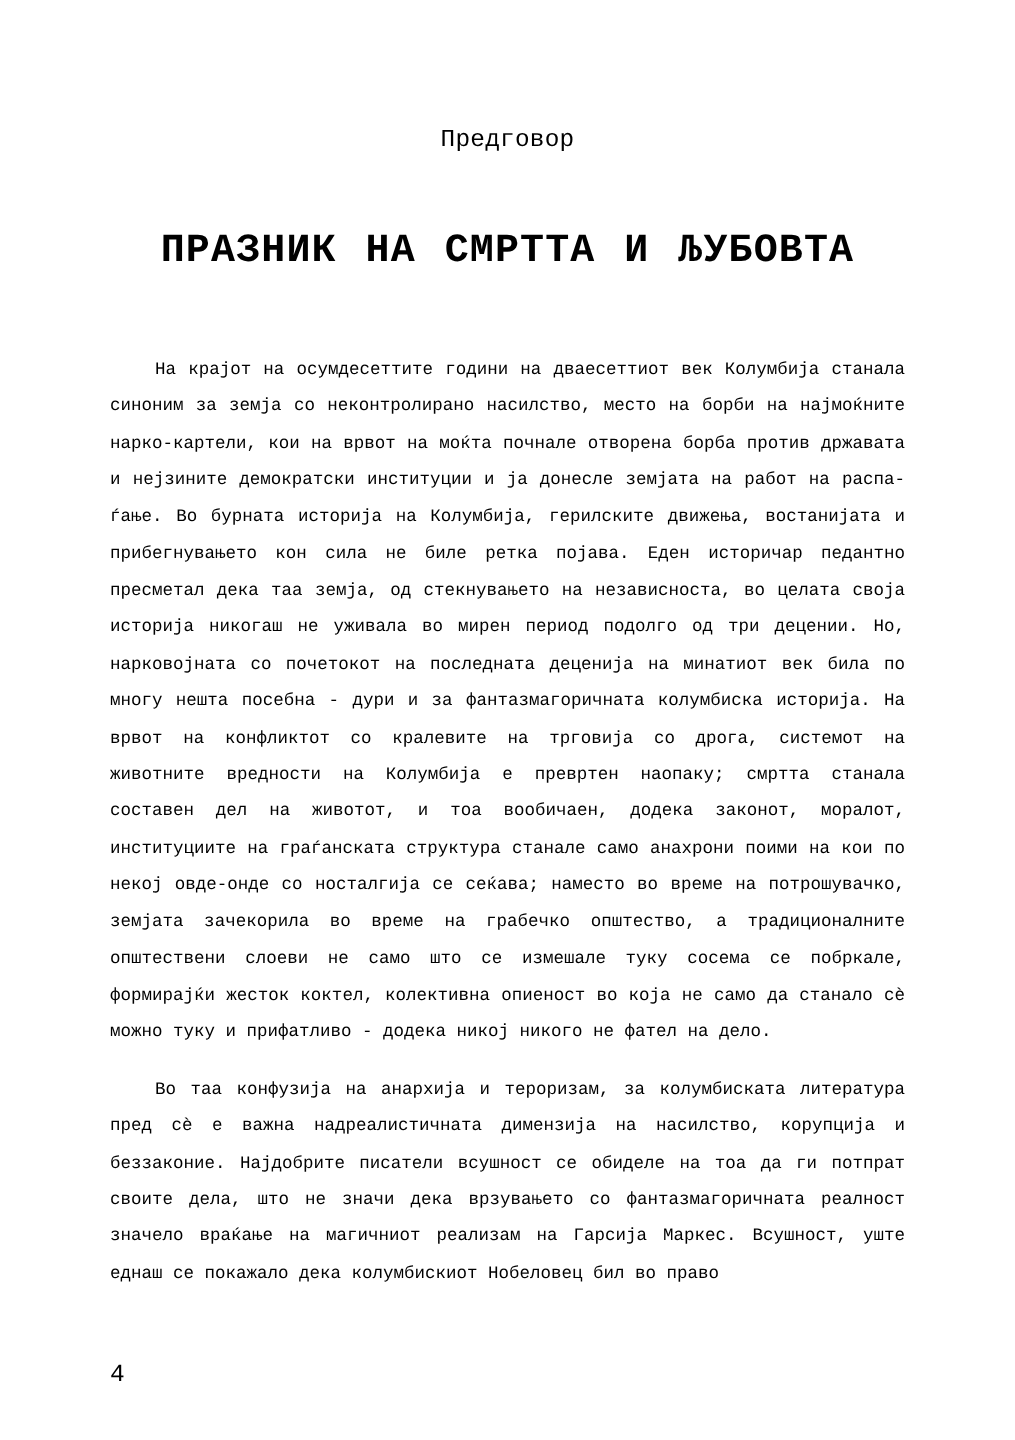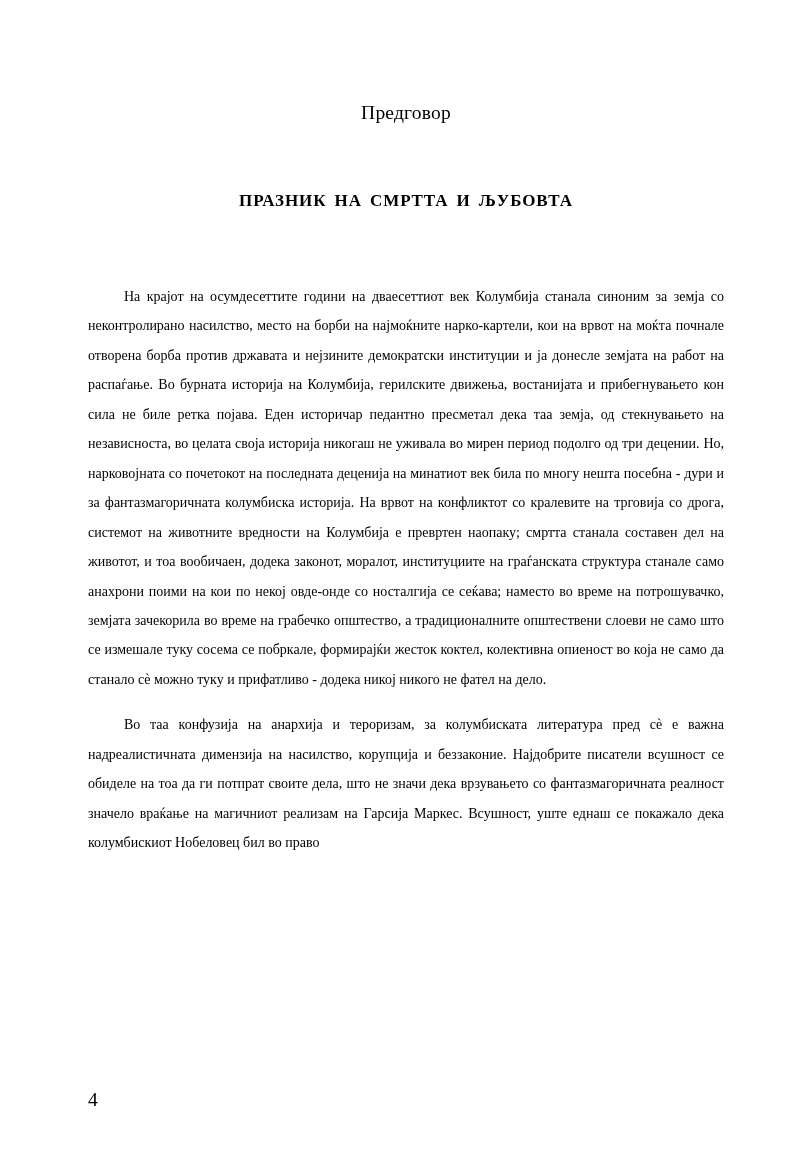--- a/index.html
+++ b/index.html
@@ -15,38 +15,39 @@
     position: relative;
     overflow: hidden;
   }
   .page {
     position: absolute;
     left: 0;
     top: 0;
     width: 812px;
     height: 1152px;
     background: #ffffff;
+    font-family: Liberation Mono, monospace;
   }
   .kicker {
     position: absolute;
     left: 88px;
     top: 98px;
     width: 636px;
     text-align: center;
     font-size: 19.5px;
     line-height: 29px;
     letter-spacing: 0.2px;
   }
   .chapter-title {
     position: absolute;
     left: 88px;
-    top: 174px;
+    top: 164px;
     width: 636px;
     text-align: center;
-    font-size: 17px;
+    font-size: 32px;
     line-height: 32px;
     letter-spacing: 0.9px;
     word-spacing: 3px;
   }
   .body-block {
     position: absolute;
     left: 88px;
     top: 282px;
     width: 636px;
   }

